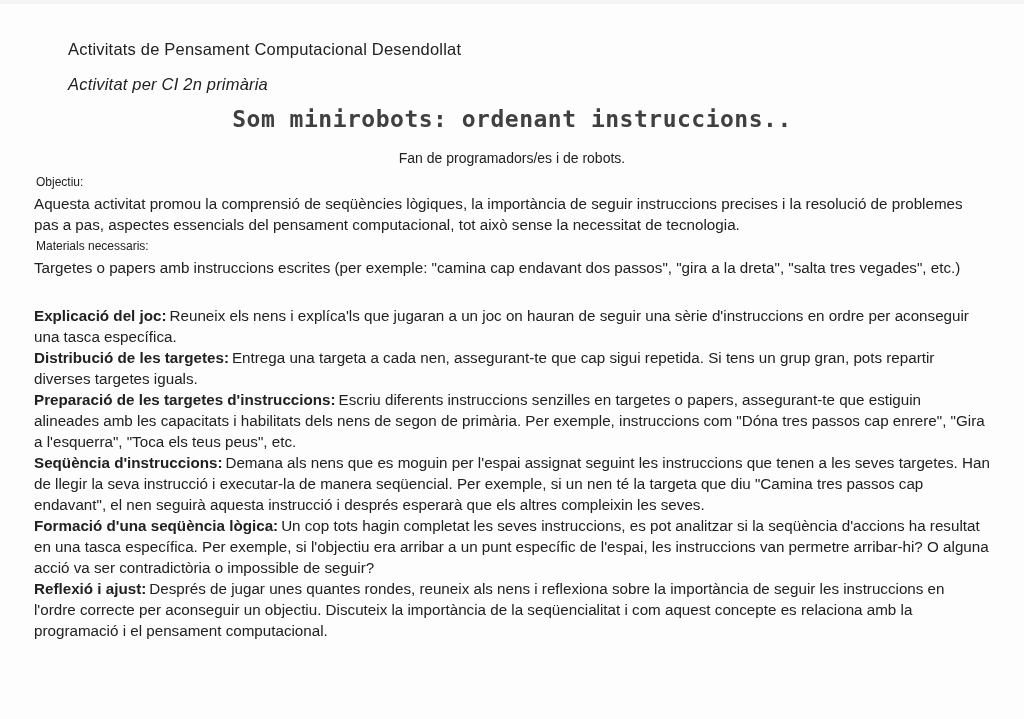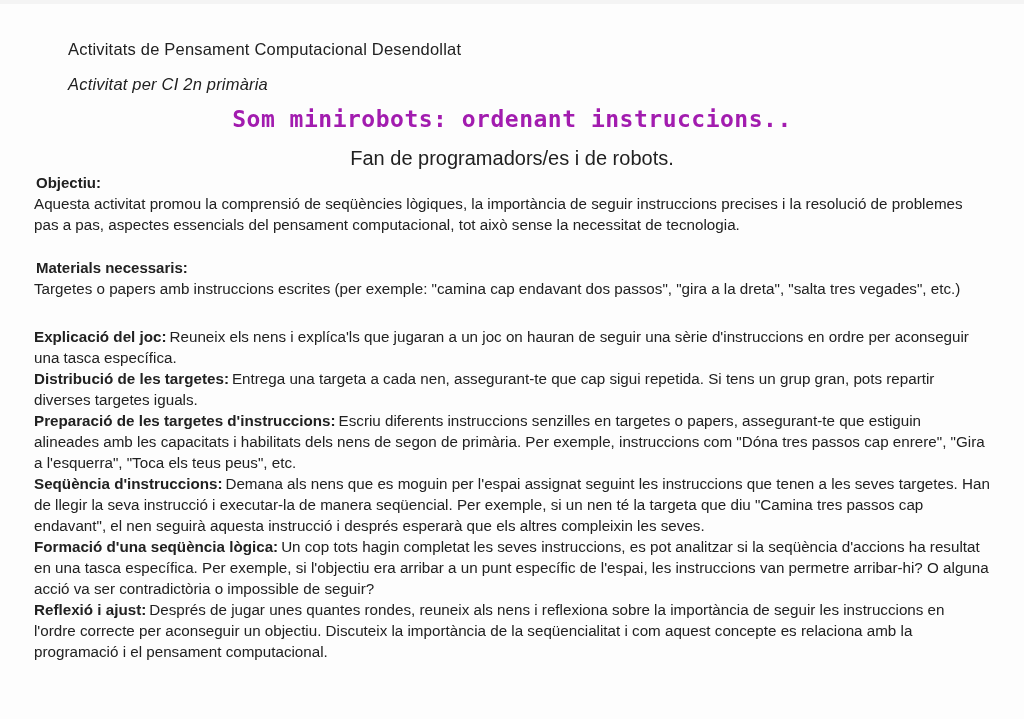--- a/index.html
+++ b/index.html
@@ -32,43 +32,43 @@
     font-style: italic;
   }
   .pixel-title {
     margin: 11px 0 0 0;
     text-align: center;
     font-family: "DejaVu Sans Mono", monospace;
     font-weight: bold;
     font-size: 23px;
     line-height: 26px;
     letter-spacing: 0.5px;
-    color: #a21caf;
+    color: #404040;
   }
   .subtitle {
     margin: 14px 0 0 0;
     text-align: center;
-    font-size: 20px;
+    font-size: 14px;
     line-height: 24px;
   }
   .body-text {
     font-size: 15.2px;
     line-height: 21px;
   }
   .section {
     margin-top: 2px;
   }
   .section + .section {
-    margin-top: 22px;
+    margin-top: 1px;
   }
   .section h2 {
-    font-size: 15px;
+    font-size: 12px;
     line-height: 21px;
     margin: 0;
-    font-weight: bold;
+    font-weight: normal;
     padding-left: 2px;
   }
   .section p {
     margin: 0;
   }
   .inline-sections {
     margin-top: 27px;
   }
   .inline-sections p {
     margin: 0;

